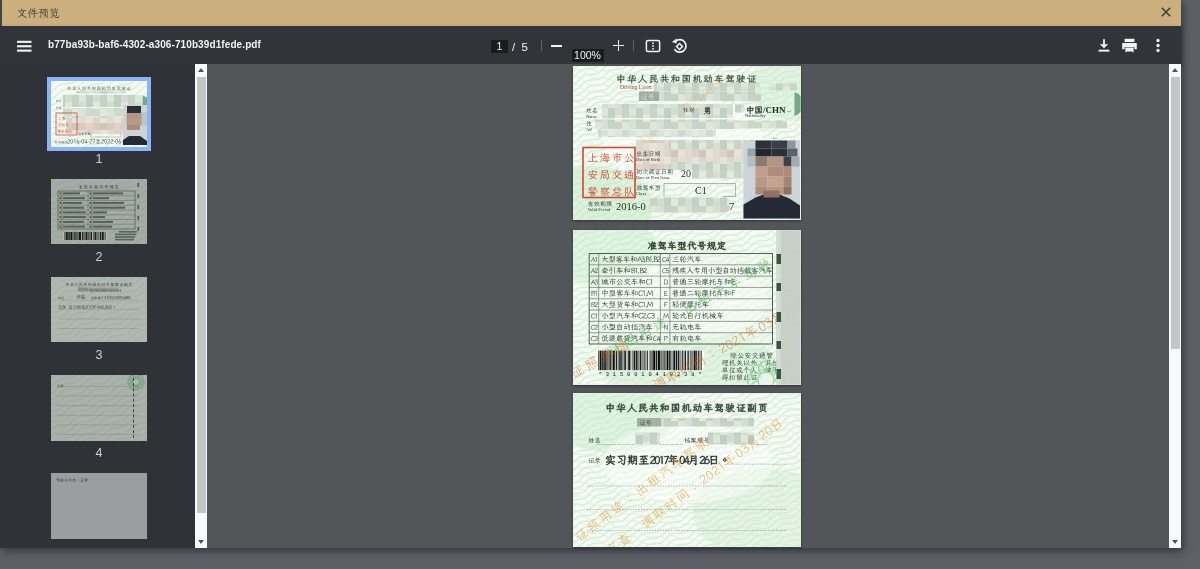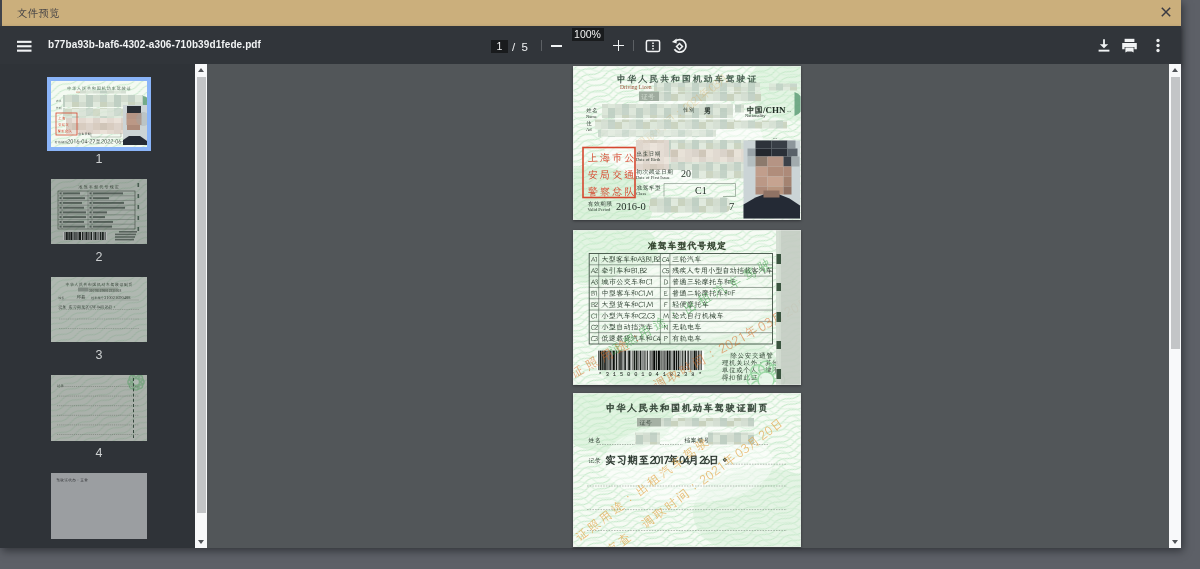--- a/index.html
+++ b/index.html
@@ -296,21 +296,21 @@
           <circle cx="8" cy="2.5" r="1.65"></circle>
           <circle cx="8" cy="7.5" r="1.65"></circle>
           <circle cx="8" cy="12.5" r="1.65"></circle>
         </g>
       </svg>
   <div class="wt" style="left:48px;top:12.5px;font-size:10px;font-weight:bold;letter-spacing:0.1px">b77ba93b-baf6-4302-a306-710b39d1fede.pdf</div>
   <div class="box" style="left:491px;top:13.5px;width:17px;height:13px;line-height:13px">1</div>
   <div class="wt" style="left:512px;top:14.5px;font-size:11.5px">/&nbsp;&nbsp;5</div>
   <div class="sep" style="left:541px"></div>
   <div class="wt" style="left:551px;top:18.7px;width:11px;height:2px;background:#f1f3f4"></div>
-  <div class="box" style="left:571.5px;top:2px;width:32px;height:13px;line-height:13px">100%</div>
+  <div class="box" style="left:571.5px;top:23px;width:32px;height:13px;line-height:13px">100%</div>
   <div class="wt" style="left:613px;top:14px;width:11px;height:11px">
     <div style="position:absolute;left:4.6px;top:0;width:1.8px;height:11px;background:#f1f3f4"></div>
     <div style="position:absolute;left:0;top:4.6px;width:11px;height:1.8px;background:#f1f3f4"></div>
   </div>
   <div class="sep" style="left:633px"></div>
  </div>
  <div id="sbar">
       <svg style="position:absolute;left:51px;top:17px" width="96" height="66" viewBox="0 0 96 66">
         <rect width="96" height="66" fill="#eaf5e8"></rect>
         <rect width="96" height="66" fill="url(#gw)" opacity="0.8"></rect>

